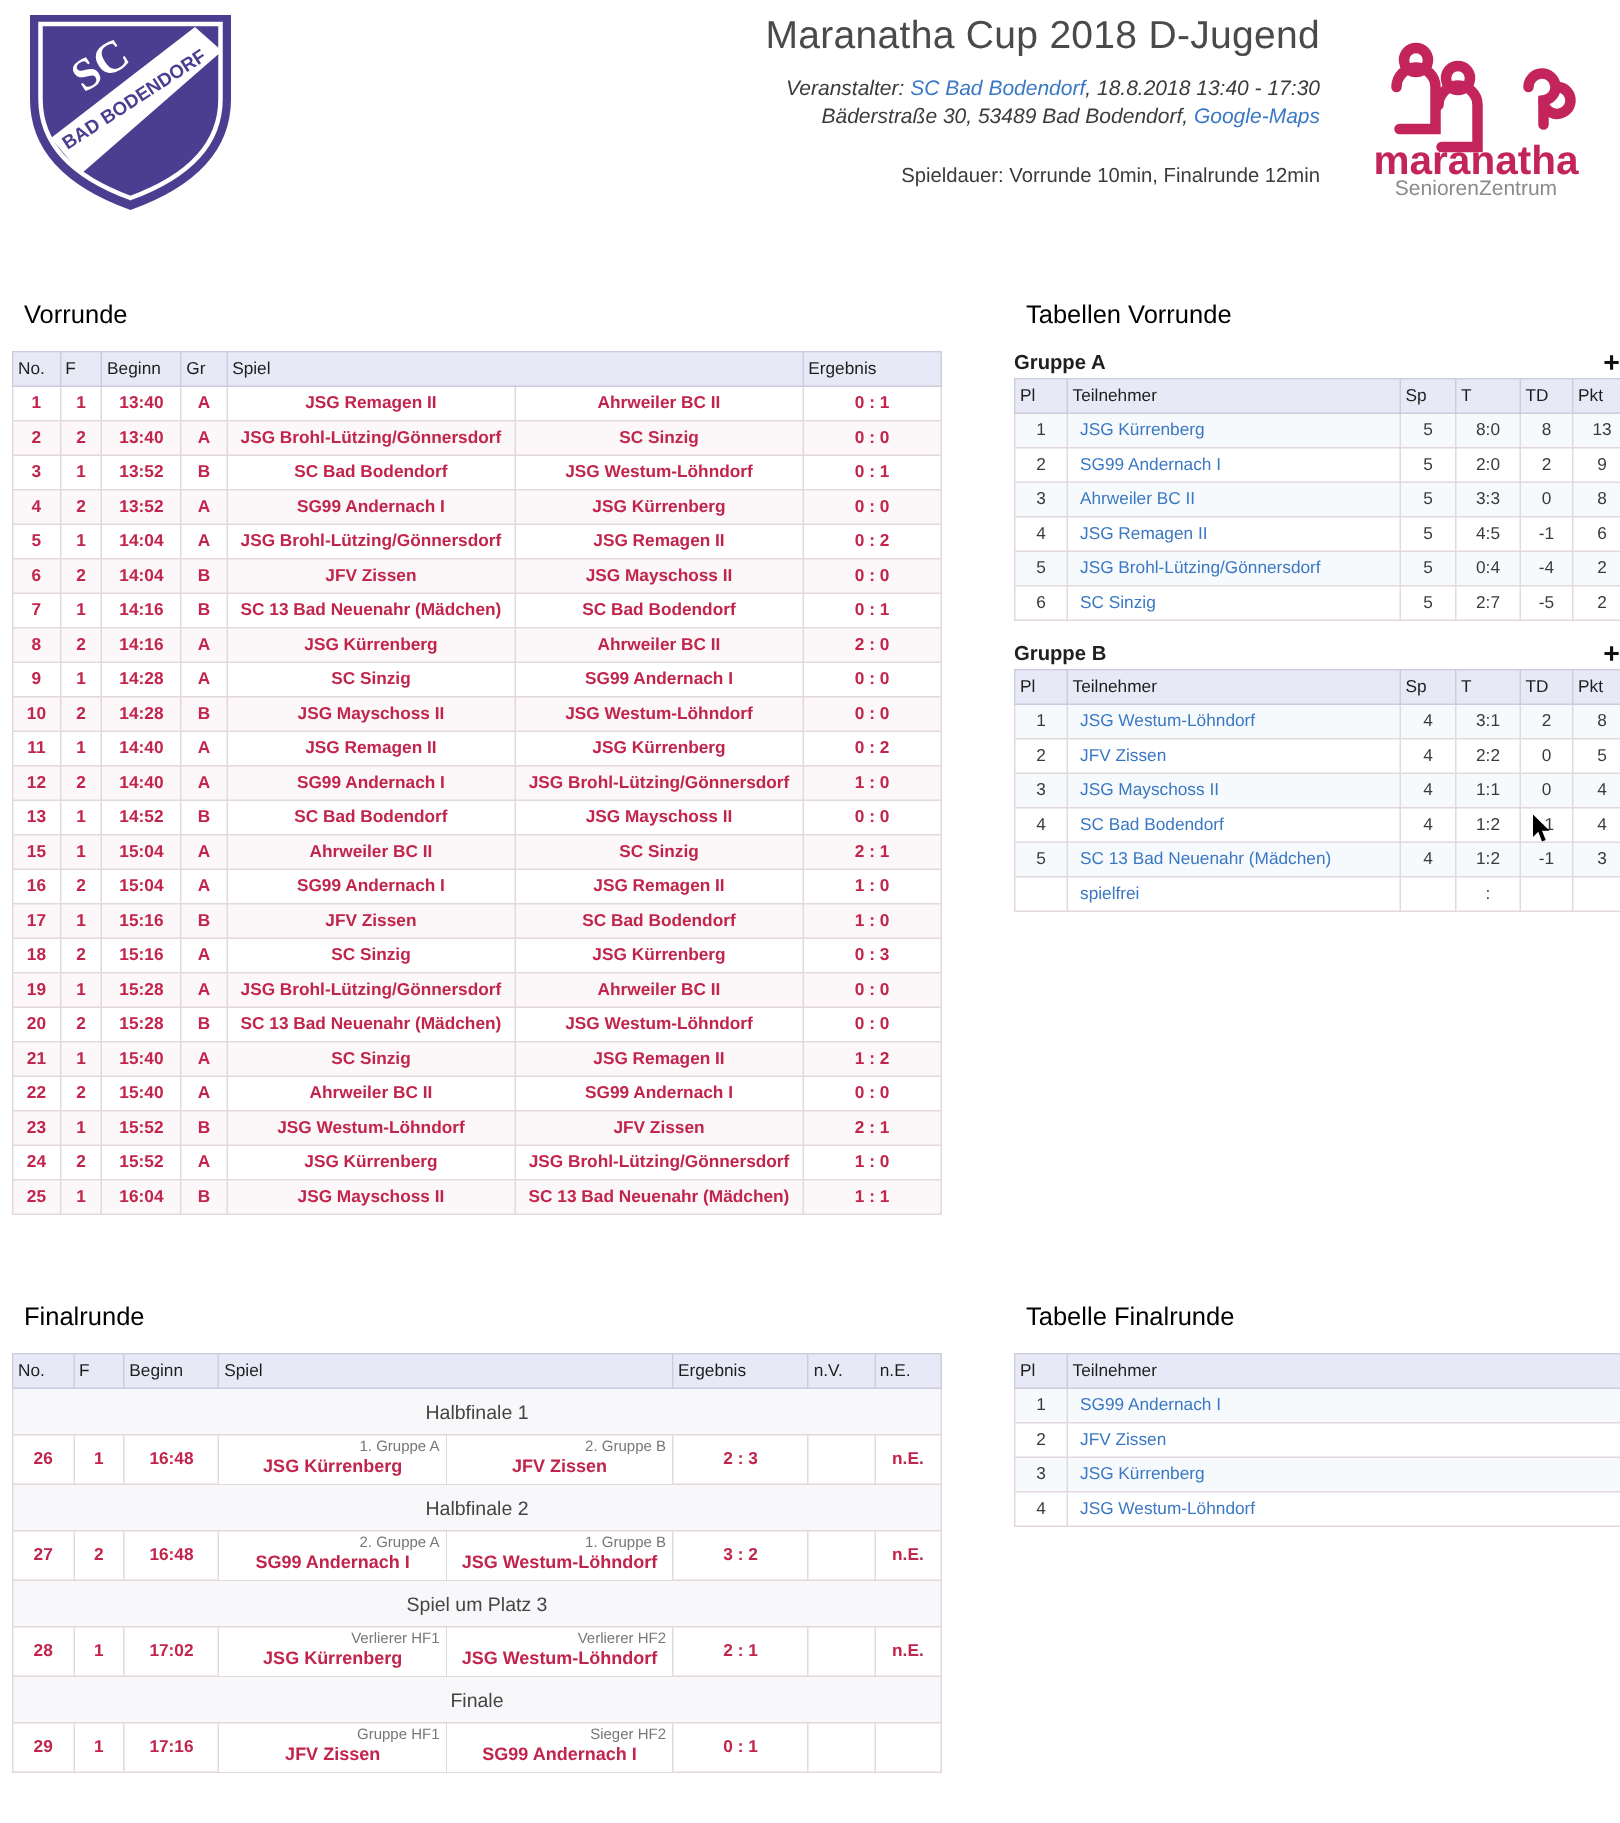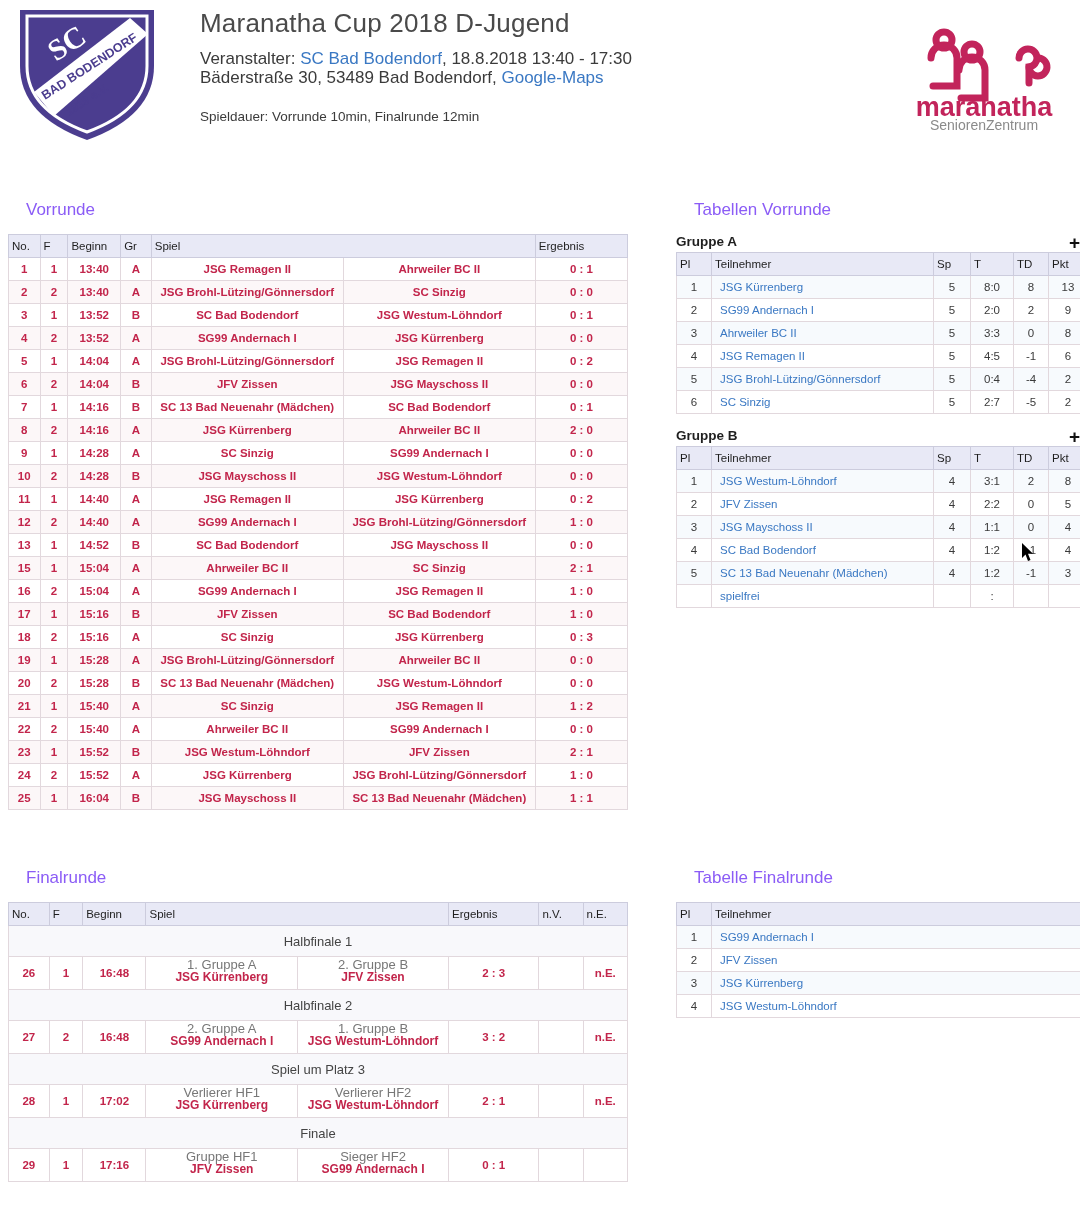--- a/index.html
+++ b/index.html
@@ -27,33 +27,34 @@
     left: 12px;
     top: 4px;
     width: 150px;
     height: 140px;
   }
   .header-center {
     position: absolute;
     left: 200px;
     top: 8px;
     width: 680px;
-    text-align: left;
+    text-align: right;
   }
   .event-title {
     font-size: 26px;
     font-weight: normal;
     color: #4a4a4a;
     margin: 0 0 10px 0;
     letter-spacing: 0.2px;
   }
   .event-line {
-    font-size: 17px;
+    font-size: 14px;
     color: #3b3b3b;
     line-height: 19px;
+    font-style: italic;
   }
   .event-link {
     color: #3a78c3;
     text-decoration: none;
   }
   .event-duration {
     font-size: 13.5px;
     color: #3b3b3b;
     margin-top: 22px;
   }
@@ -64,22 +65,22 @@
     width: 175px;
     height: 118px;
     text-align: center;
   }
   .sponsor svg { display: block; }
 
   
   .section-title {
     font-size: 17px;
     font-weight: normal;
-    color: #8b5cf6;
-    margin: 0 0 14px 18px;
+    color: #000000;
+    margin: 0 0 14px 8px;
   }
   .group-title {
     font-size: 13.5px;
     font-weight: bold;
     color: #1f1f1f;
     margin: 0 0 3px 0;
     display: flex;
     align-items: flex-end;
     justify-content: space-between;
   }
@@ -151,24 +152,24 @@
     padding: 6px 3px;
   }
   .final .match-row td { background: #ffffff; }
   .match-team {
     position: relative;
     text-align: center;
     padding: 3px 4px 5px 4px !important;
   }
   .qualifier {
     display: block;
-    font-size: 13px;
+    font-size: 10px;
     font-weight: normal;
     color: #777777;
-    text-align: center;
+    text-align: right;
     line-height: 9px;
     margin-bottom: 1px;
   }
   .team-name {
     display: block;
     font-size: 12px;
     font-weight: bold;
     color: #c2254b;
   }
   .fcol-no { width: 38px; }

